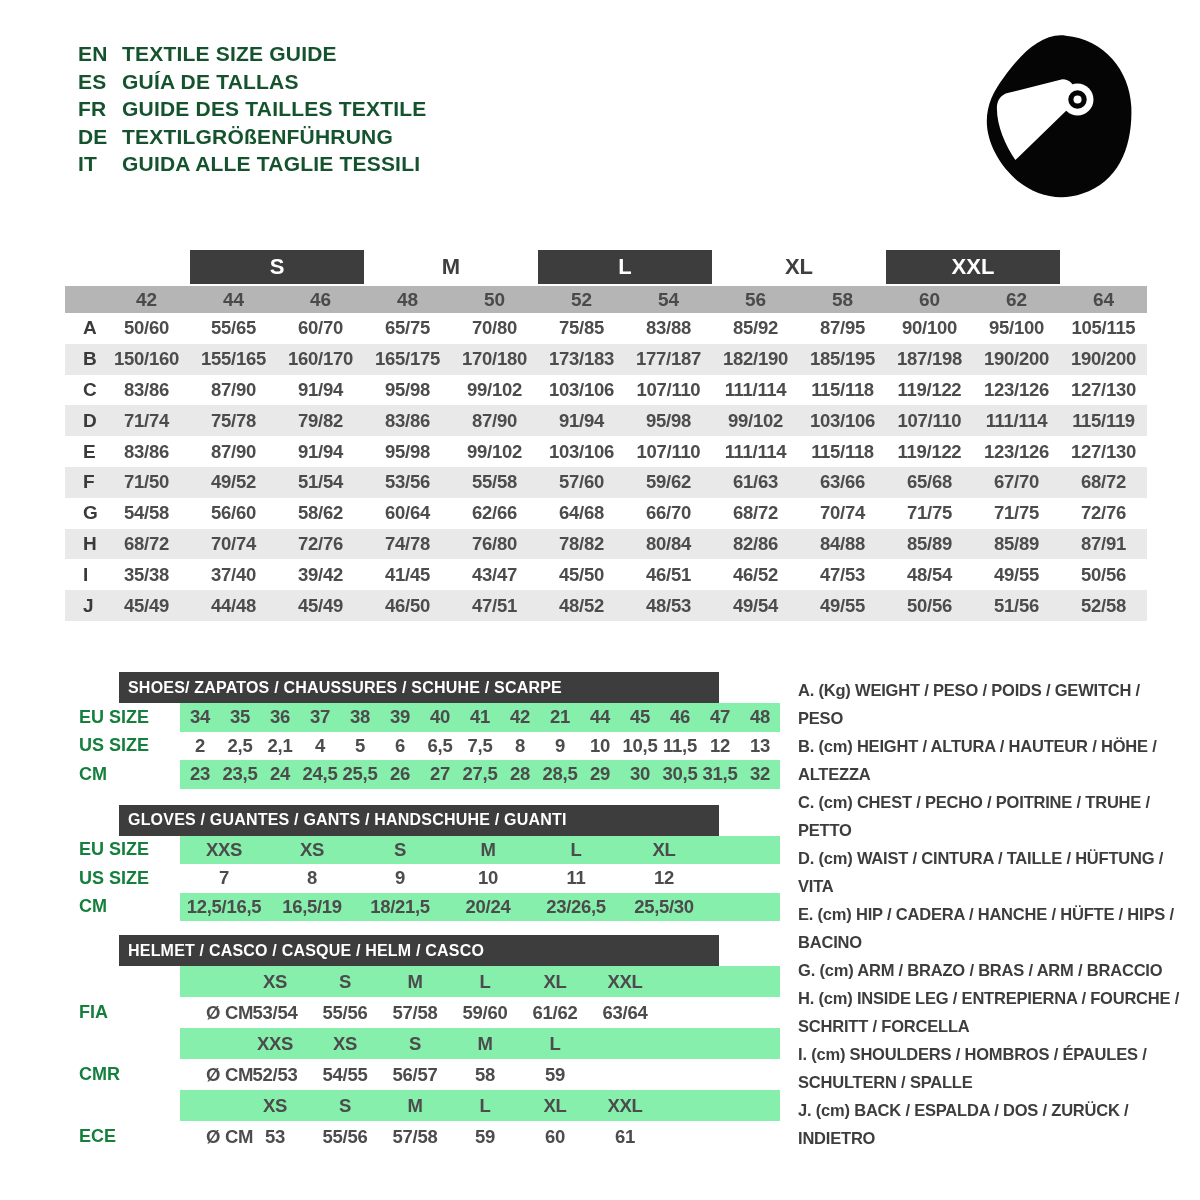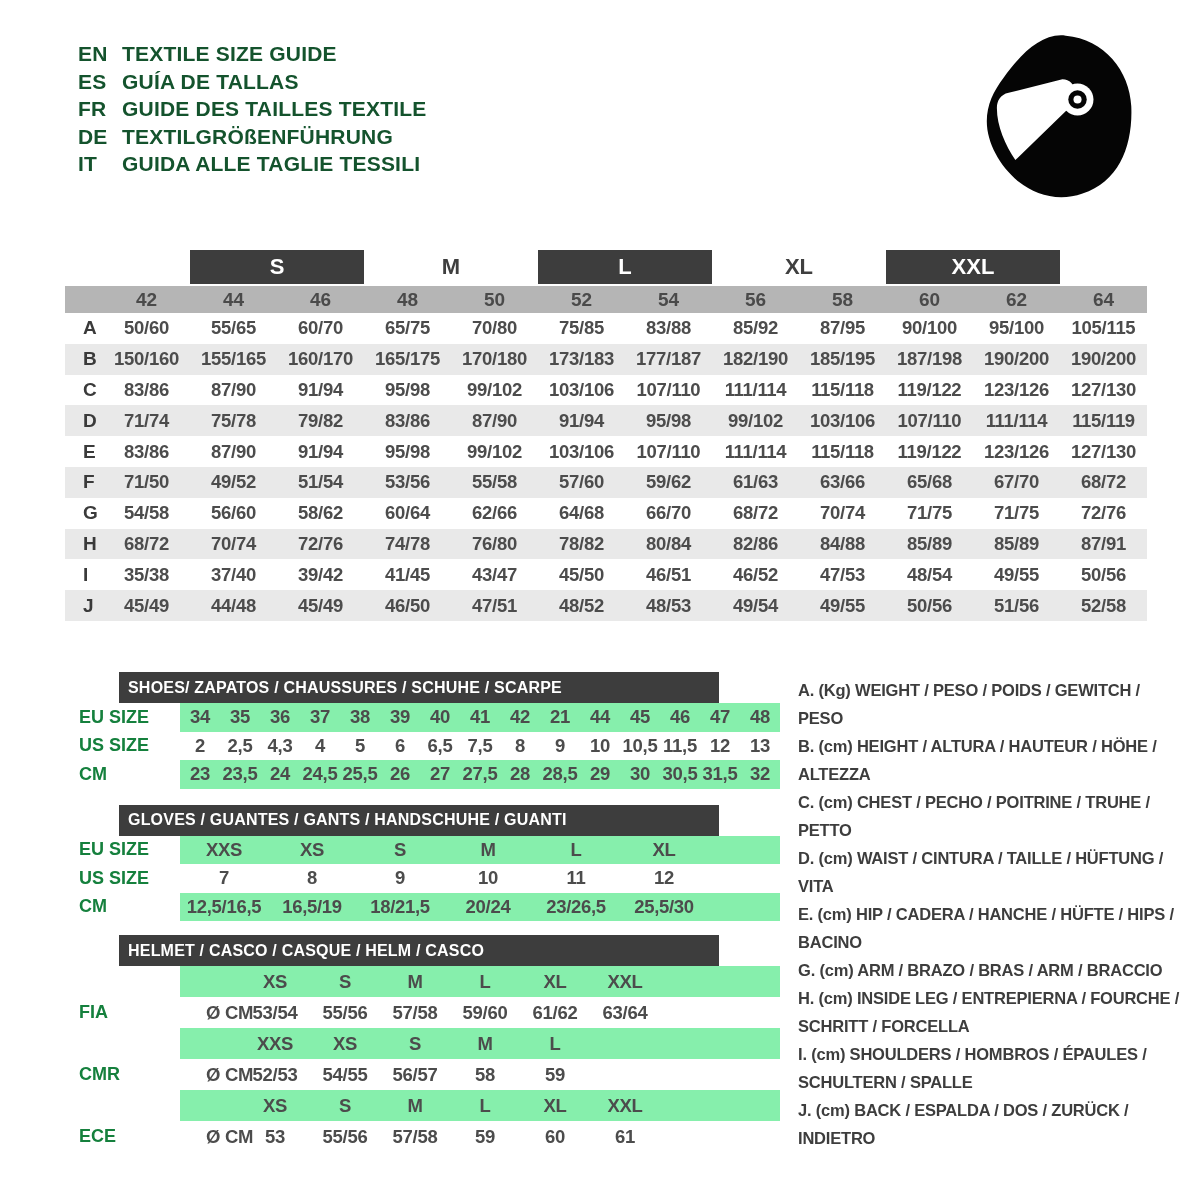--- a/index.html
+++ b/index.html
@@ -302,21 +302,21 @@
               <div class="scell">48</div>
             </div>
           </div>
         </div>
         <div class="srow">
           <div class="side-label">US SIZE</div>
           <div class="srow-box">
             <div class="srow-grid shoes-grid">
               <div class="scell">2</div>
               <div class="scell">2,5</div>
-              <div class="scell">4,3</div>
+              <div class="scell">2,1</div>
               <div class="scell">4</div>
               <div class="scell">5</div>
               <div class="scell">6</div>
               <div class="scell">6,5</div>
               <div class="scell">7,5</div>
               <div class="scell">8</div>
               <div class="scell">9</div>
               <div class="scell">10</div>
               <div class="scell">10,5</div>
               <div class="scell">11,5</div>

